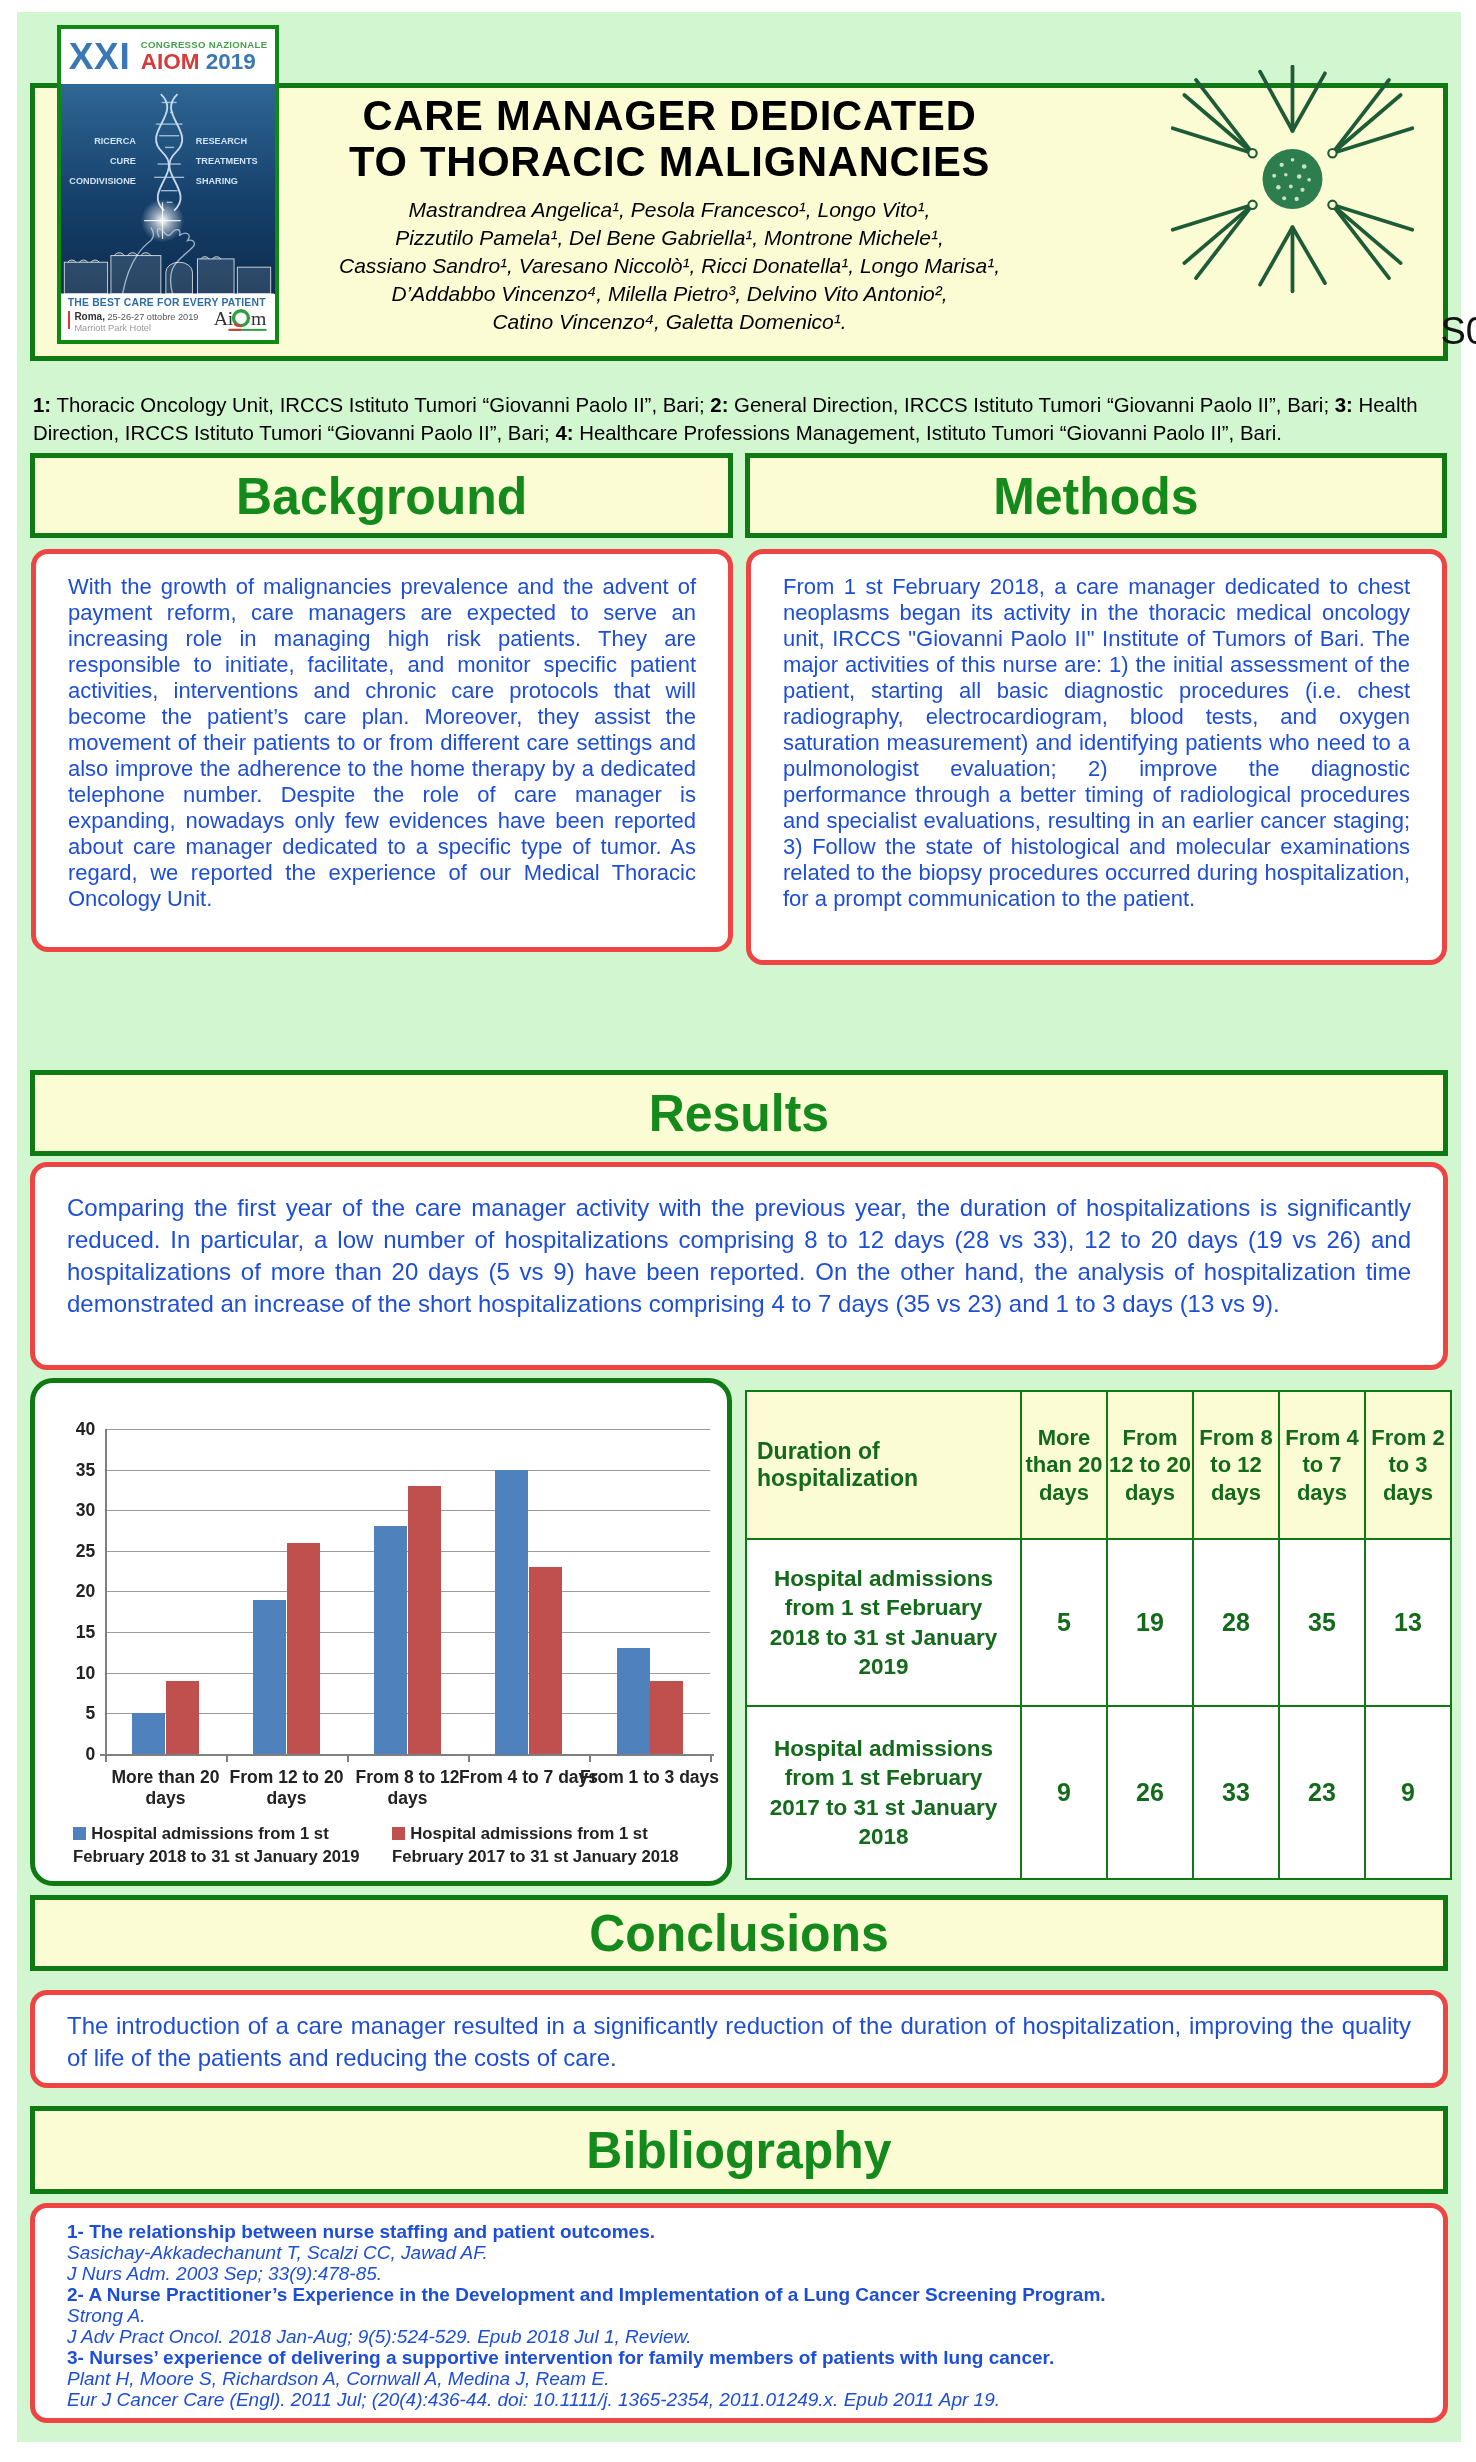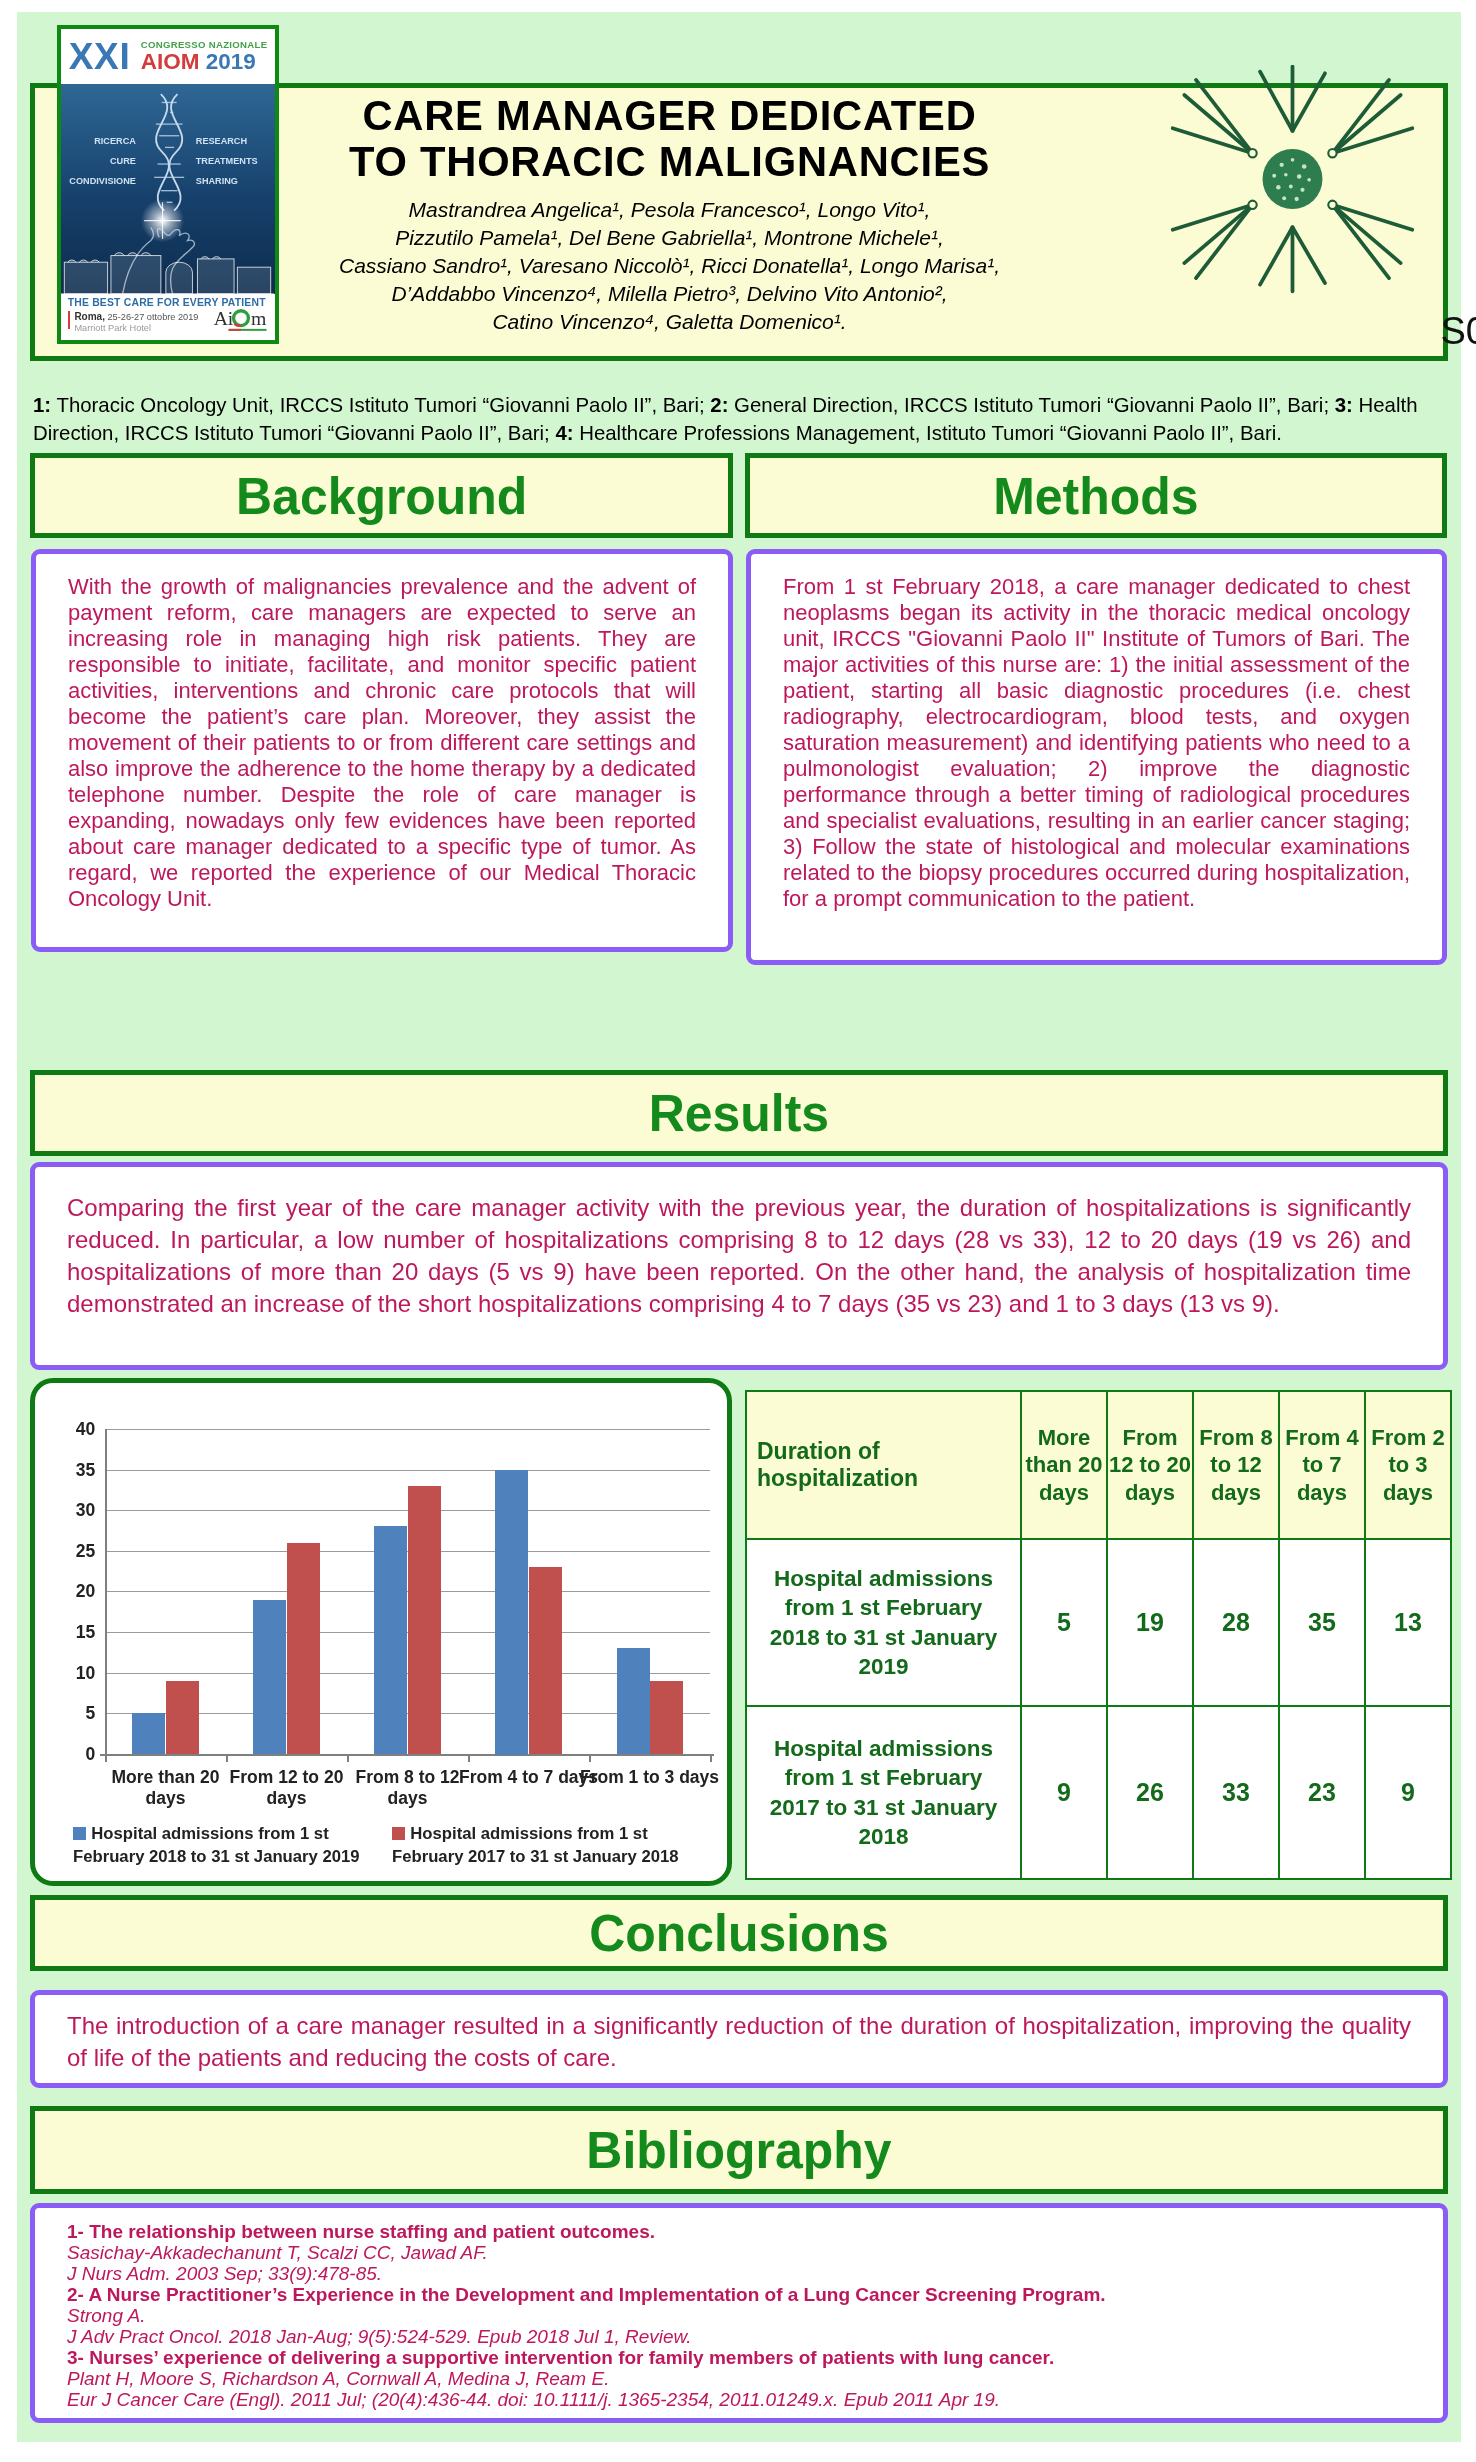--- a/index.html
+++ b/index.html
@@ -37,21 +37,21 @@
   .s09{position:absolute;left:1400px;top:310px;width:108px;text-align:right;font-size:38px;color:#111;
     font-family:"Liberation Sans",sans-serif;}
 
   .affiliations{position:absolute;left:33px;top:372px;width:1413px;font-size:20.4px;line-height:27.5px;
     color:#000;text-align:left;}
   .affiliations b{font-weight:800;}
 
   
   .sec-head{position:absolute;background:#fbfcd4;border:5px solid #0f7a14;display:flex;align-items:center;justify-content:center;}
   .sec-head span{font-size:52px;font-weight:800;color:#148a1c;transform:scaleX(.96);}
-  .body-box{position:absolute;background:#ffffff;border:5px solid #8b5cf6;border-radius:9px;color:#be185d;}
+  .body-box{position:absolute;background:#ffffff;border:5px solid #ef4444;border-radius:17px;color:#1d4ed8;}
   .body-box p{margin:0;text-align:justify;}
   #background-head{left:30px;top:453px;width:703px;height:85px;}
   #methods-head{left:745px;top:453px;width:702px;height:85px;}
   #background-body{left:31px;top:549px;width:702px;height:403px;padding:20px 32px;}
   #background-body p{font-size:22px;line-height:26px;}
   #methods-body{left:746px;top:549px;width:701px;height:416px;padding:20px 32px;}
   #methods-body p{font-size:22px;line-height:26px;}
   #results-head{left:30px;top:1070px;width:1418px;height:86px;}
   #results-body{left:30px;top:1162px;width:1418px;height:208px;padding:25px 32px;}
   #results-body p{font-size:24px;line-height:32px;}

